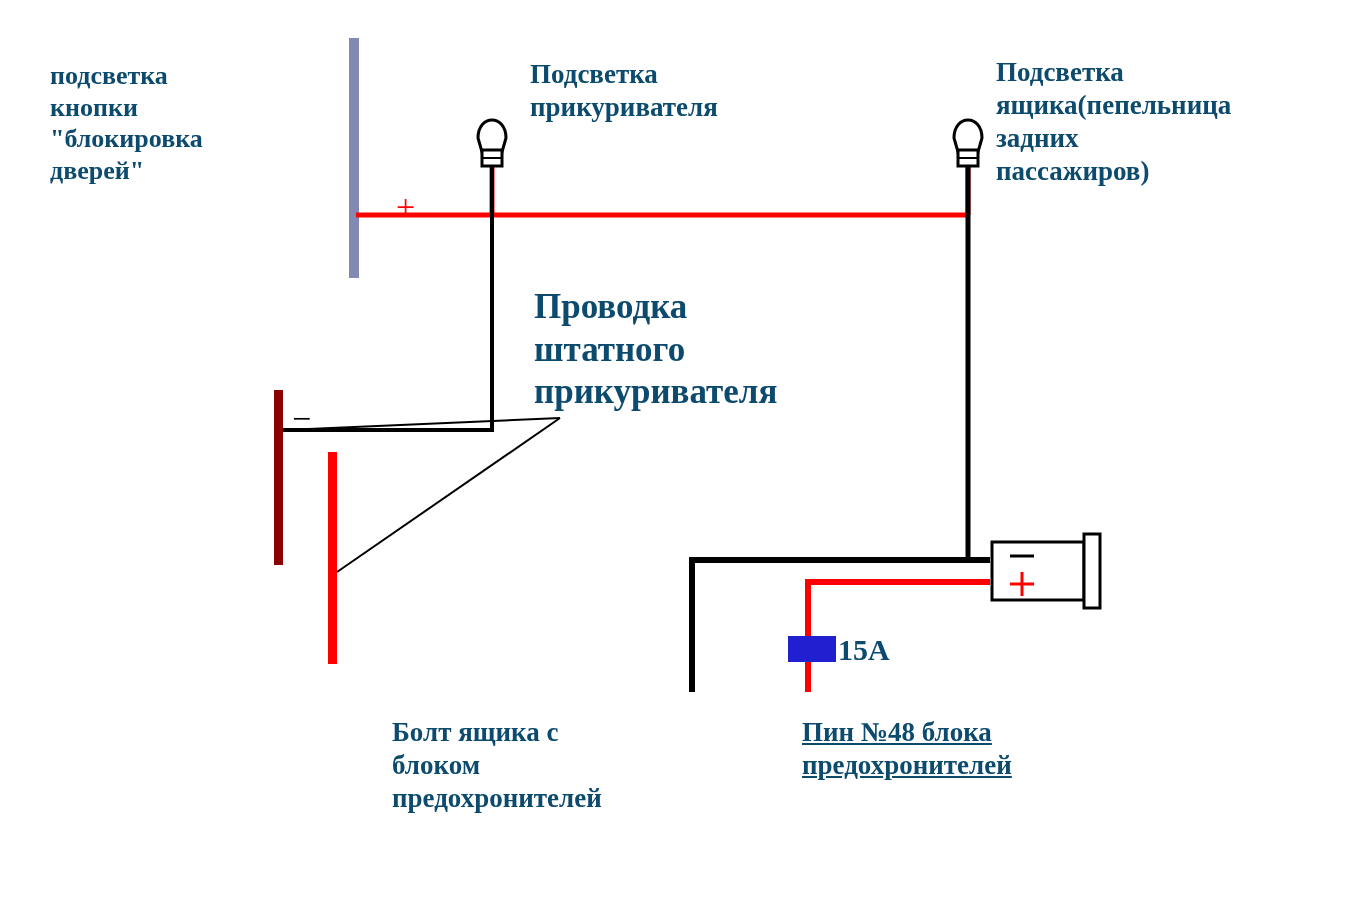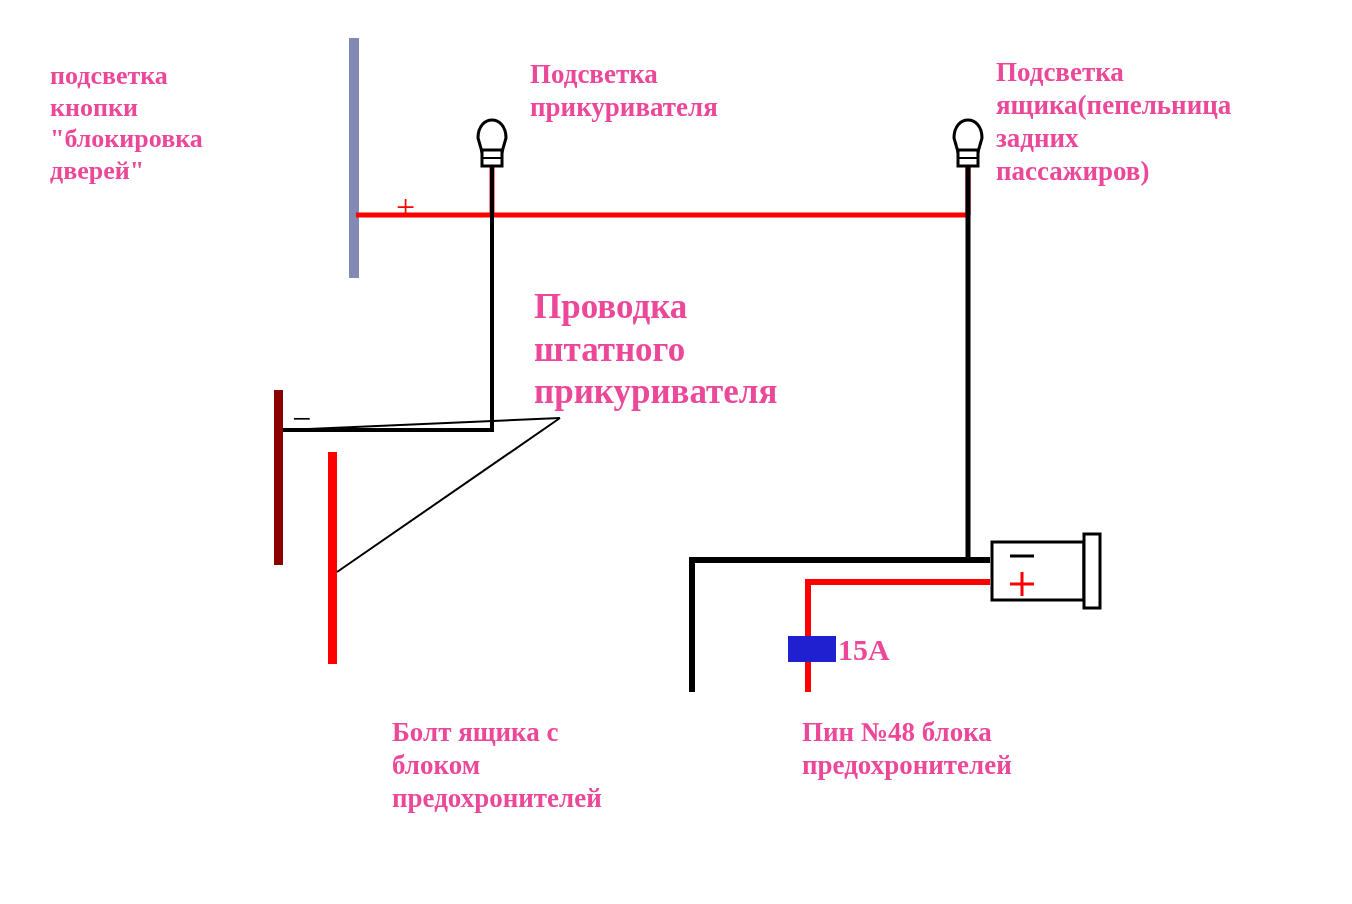--- a/index.html
+++ b/index.html
@@ -12,21 +12,21 @@
     width: 1352px;
     height: 904px;
     background: #ffffff;
     overflow: hidden;
     font-family: "Liberation Serif", serif;
   }
   .label {
     position: absolute;
     font-family: "Liberation Serif", serif;
     font-weight: bold;
-    color: #ec4899;
+    color: #0c4a6e;
     white-space: pre-line;
     line-height: 1.22;
   }
   .lbl-door {
     left: 50px;
     top: 60px;
     font-size: 26px;
     width: 300px;
   }
   .lbl-cig {
@@ -57,20 +57,21 @@
     left: 392px;
     top: 716px;
     font-size: 27px;
     width: 320px;
   }
   .lbl-pin {
     left: 802px;
     top: 716px;
     font-size: 27px;
     width: 320px;
+    text-decoration: underline;
   }
   .lbl-fuse {
     left: 838px;
     top: 632px;
     font-size: 30px;
   }
   .plus-sign {
     position: absolute;
     left: 396px;
     top: 188px;

